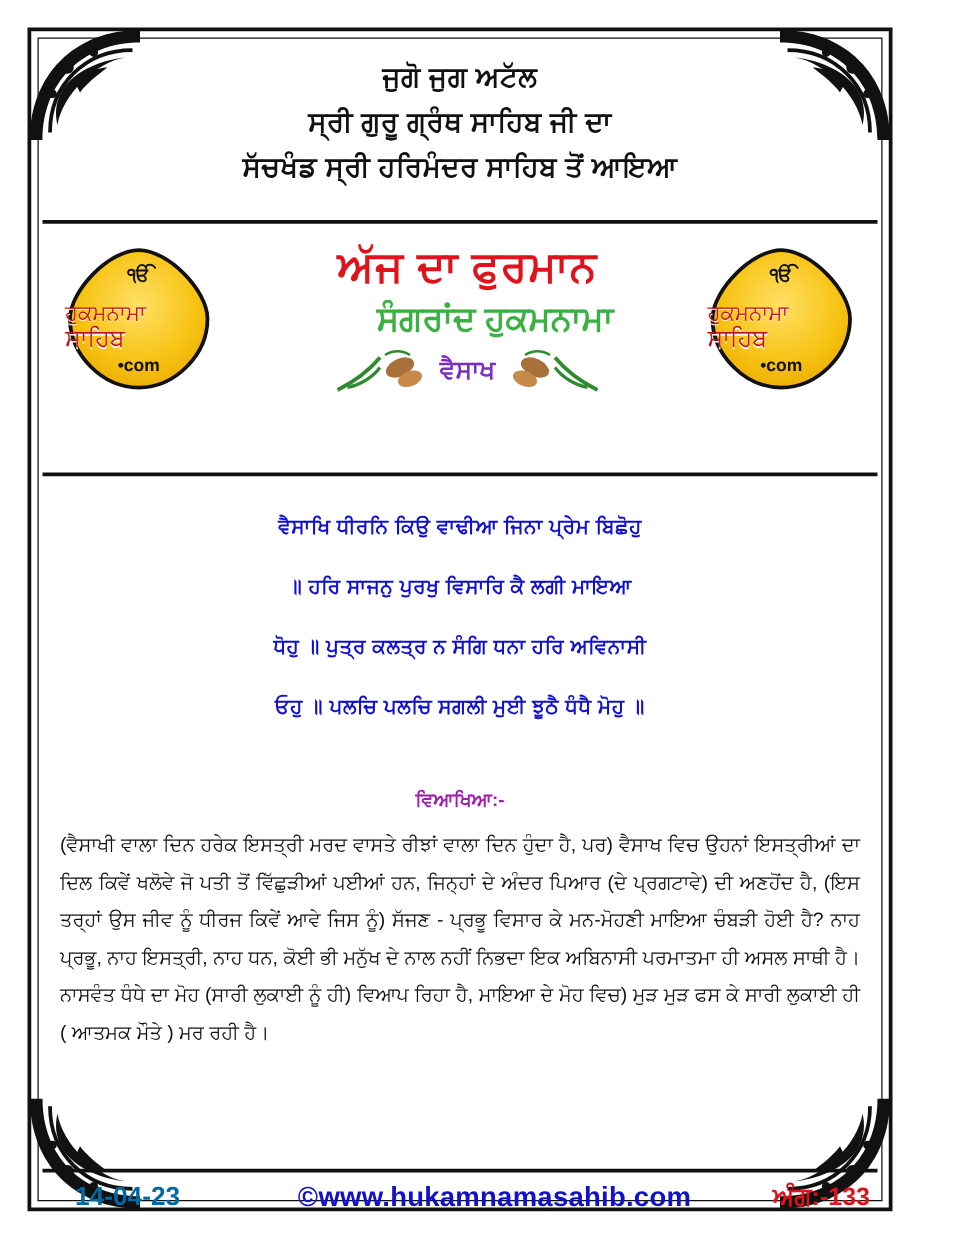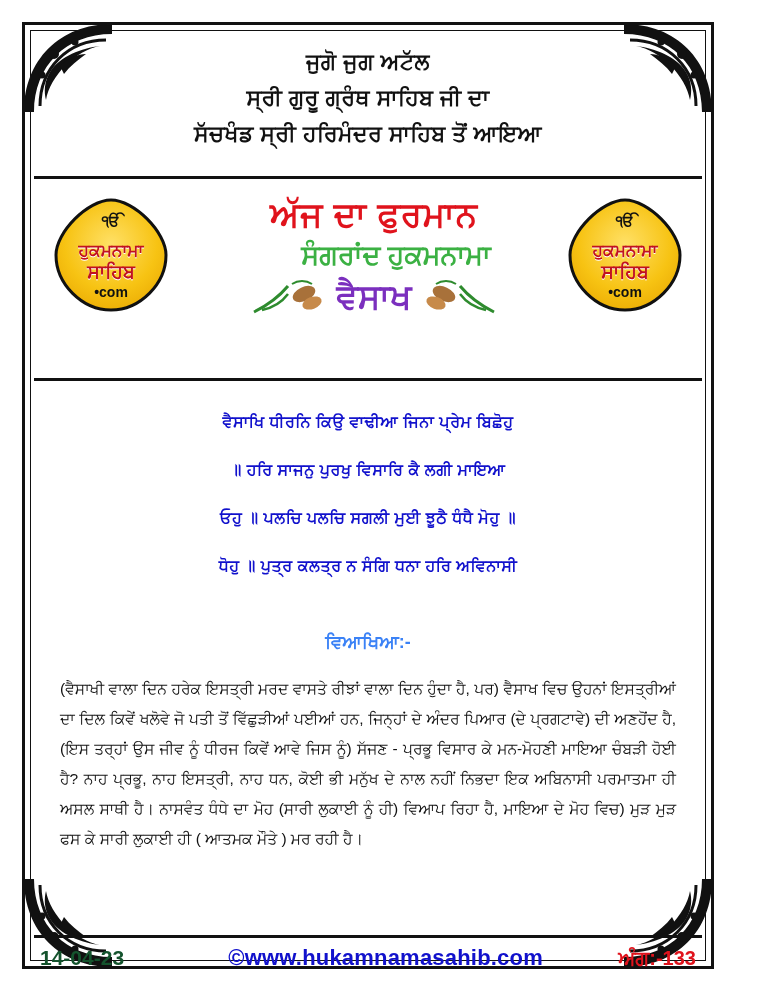--- a/index.html
+++ b/index.html
@@ -91,21 +91,21 @@
     margin-left: 44px;
   }
   .title-month-row {
     display: flex;
     align-items: center;
     justify-content: center;
     gap: 10px;
     margin-top: 2px;
   }
   .title-month {
-    font-size: 34px;
+    font-size: 20px;
     font-weight: bold;
     color: #7b2fbe;
     line-height: 40px;
   }
   .wheat {
     width: 78px;
     height: 40px;
   }
 
   
@@ -119,23 +119,23 @@
   .logo-right { right: 52px; }
   .logo .badge {
     position: absolute;
     inset: 0;
   }
   .logo-text {
     position: absolute;
     left: 0;
     right: 0;
     top: 44px;
-    text-align: center;
+    text-align: left;
     color: #c1121f;
-    font-weight: bold;
+    font-weight: normal;
     font-size: 17px;
     line-height: 21px;
     text-shadow: 0 1px 0 #ffffff;
   }
   .logo-text .l2 { font-size: 19px; }
   .logo-dotcom {
     position: absolute;
     left: 0; right: 0;
     top: 88px;
     text-align: center;
@@ -179,50 +179,51 @@
     letter-spacing: 0.5px;
   }
   .gurbani .gline { white-space: nowrap; }
 
   
   .viakhia-head {
     position: absolute;
     left: 0; right: 0;
     top: 632px;
     text-align: center;
-    color: #3b82f6;
-    font-size: 18px;
+    color: #a21caf;
+    font-size: 15px;
     font-weight: bold;
   }
   .viakhia {
     position: absolute;
     left: 48px;
     right: 48px;
     top: 662px;
     color: #111111;
     font-size: 15.5px;
     line-height: 30px;
     text-align: justify;
   }
-  .viakhia p { margin: 12px; }
+  .viakhia p { margin: 0; }
 
   
   .footer {
     position: absolute;
     left: 40px;
     right: 40px;
     top: 945px;
     display: flex;
     align-items: center;
     justify-content: space-between;
   }
   .footer-date {
-    color: #14532d;
+    color: #0369a1;
     font-weight: bold;
     font-size: 21px;
+    margin-left: 20px;
   }
   .footer-site {
     color: #1111cc;
     font-weight: bold;
     font-size: 22px;
     letter-spacing: 0.2px;
     margin-left: 29px;
   }
   .footer-ang {
     color: #e0131c;
@@ -349,22 +350,22 @@
         <path d="M44 8 C50 4 58 4 64 8" stroke="#2e8b2e" stroke-width="2" fill="none"></path>
       </svg>
     </div>
   </div>
 
   <div class="rule rule-mid"></div>
 
   <div class="gurbani">
     <div class="gline">ਵੈਸਾਖਿ ਧੀਰਨਿ ਕਿਉ ਵਾਢੀਆ ਜਿਨਾ ਪ੍ਰੇਮ ਬਿਛੋਹੁ</div>
     <div class="gline">॥ ਹਰਿ ਸਾਜਨੁ ਪੁਰਖੁ ਵਿਸਾਰਿ ਕੈ ਲਗੀ ਮਾਇਆ</div>
+    <div class="gline">ਧੋਹੁ ॥ ਪੁਤ੍ਰ ਕਲਤ੍ਰ ਨ ਸੰਗਿ ਧਨਾ ਹਰਿ ਅਵਿਨਾਸੀ</div>
     <div class="gline">ਓਹੁ ॥ ਪਲਚਿ ਪਲਚਿ ਸਗਲੀ ਮੁਈ ਝੂਠੈ ਧੰਧੈ ਮੋਹੁ ॥</div>
-    <div class="gline">ਧੋਹੁ ॥ ਪੁਤ੍ਰ ਕਲਤ੍ਰ ਨ ਸੰਗਿ ਧਨਾ ਹਰਿ ਅਵਿਨਾਸੀ</div>
   </div>
 
   <div class="viakhia-head">ਵਿਆਖਿਆ:-</div>
   <div class="viakhia">
     <p>(ਵੈਸਾਖੀ ਵਾਲਾ ਦਿਨ ਹਰੇਕ ਇਸਤ੍ਰੀ ਮਰਦ ਵਾਸਤੇ ਰੀਝਾਂ ਵਾਲਾ ਦਿਨ ਹੁੰਦਾ ਹੈ, ਪਰ) ਵੈਸਾਖ ਵਿਚ ਉਹਨਾਂ ਇਸਤ੍ਰੀਆਂ ਦਾ ਦਿਲ ਕਿਵੇਂ ਖਲੋਵੇ ਜੋ ਪਤੀ ਤੋਂ ਵਿੱਛੁੜੀਆਂ ਪਈਆਂ ਹਨ, ਜਿਨ੍ਹਾਂ ਦੇ ਅੰਦਰ ਪਿਆਰ (ਦੇ ਪ੍ਰਗਟਾਵੇ) ਦੀ ਅਣਹੋਂਦ ਹੈ, (ਇਸ ਤਰ੍ਹਾਂ ਉਸ ਜੀਵ ਨੂੰ ਧੀਰਜ ਕਿਵੇਂ ਆਵੇ ਜਿਸ ਨੂੰ) ਸੱਜਣ - ਪ੍ਰਭੂ ਵਿਸਾਰ ਕੇ ਮਨ-ਮੋਹਣੀ ਮਾਇਆ ਚੰਬੜੀ ਹੋਈ ਹੈ? ਨਾਹ ਪ੍ਰਭੂ, ਨਾਹ ਇਸਤ੍ਰੀ, ਨਾਹ ਧਨ, ਕੋਈ ਭੀ ਮਨੁੱਖ ਦੇ ਨਾਲ ਨਹੀਂ ਨਿਭਦਾ ਇਕ ਅਬਿਨਾਸੀ ਪਰਮਾਤਮਾ ਹੀ ਅਸਲ ਸਾਥੀ ਹੈ। ਨਾਸਵੰਤ ਧੰਧੇ ਦਾ ਮੋਹ (ਸਾਰੀ ਲੁਕਾਈ ਨੂੰ ਹੀ) ਵਿਆਪ ਰਿਹਾ ਹੈ, ਮਾਇਆ ਦੇ ਮੋਹ ਵਿਚ) ਮੁੜ ਮੁੜ ਫਸ ਕੇ ਸਾਰੀ ਲੁਕਾਈ ਹੀ ( ਆਤਮਕ ਮੌਤੇ ) ਮਰ ਰਹੀ ਹੈ।</p>
   </div>
 
   <div class="rule rule-bot"></div>
 
   <div class="footer">

